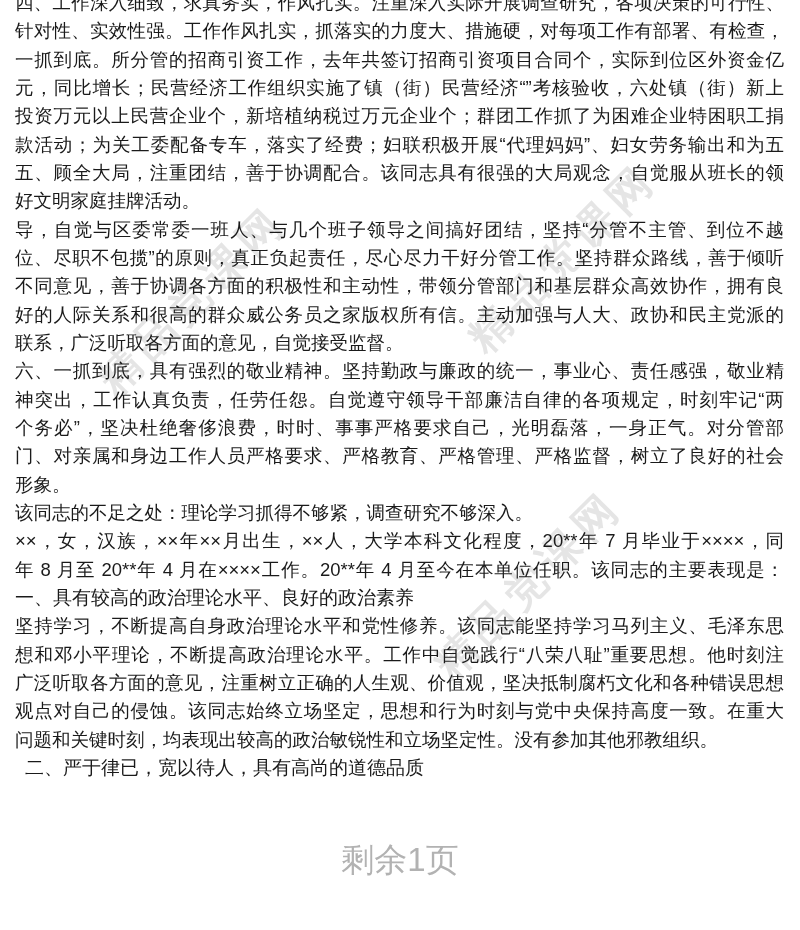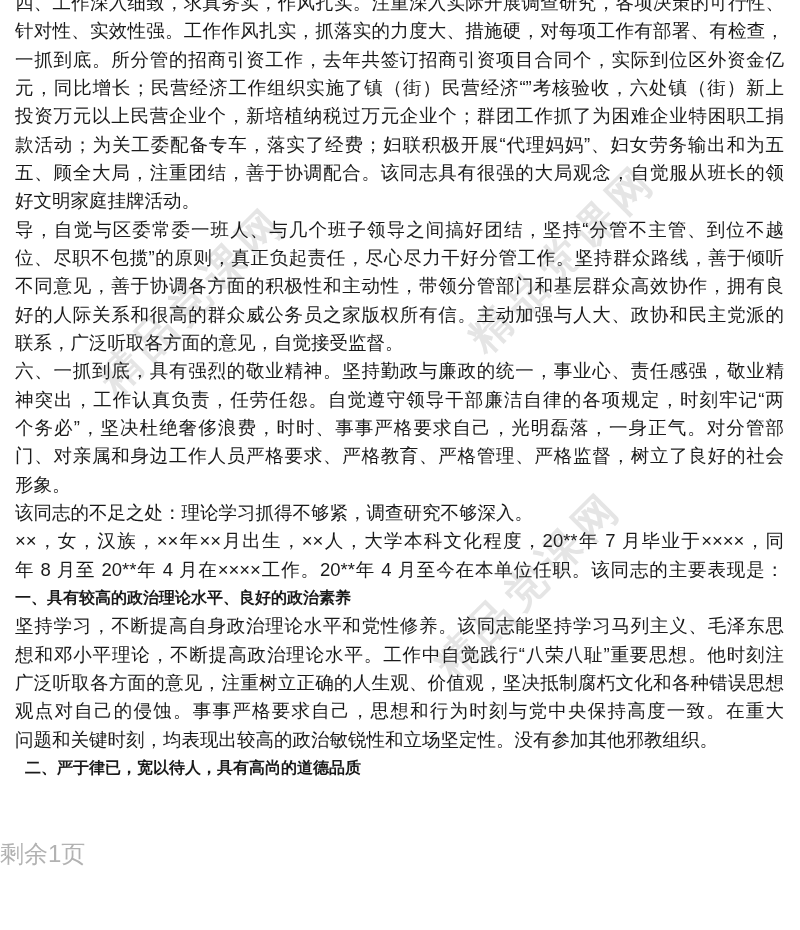--- a/index.html
+++ b/index.html
@@ -40,32 +40,32 @@
     font-size: 18.5px;
   }
   .line {
     height: 28.33px;
     line-height: 28.33px;
     text-align: justify;
     overflow: hidden;
     white-space: normal;
   }
   .line.fill { text-align-last: justify; }
-  .line.bold { font-weight: bold; font-size: 16px; }
+  .line.bold { font-weight: normal; font-size: 19px; }
   .line.indent { padding-left: 10px; }
   
   .footer {
     position: absolute;
     z-index: 1;
     left: 0; right: 0;
     top: 838px;
     display: flex;
-    justify-content: space-between;
+    justify-content: center;
     gap: 64px;
-    font-size: 24px;
+    font-size: 33px;
     color: #b2b2b2;
     white-space: nowrap;
   }
 </style>
 </head>
 <body>
 
 <div class="page">
 
   <div class="wm-layer">
@@ -94,21 +94,21 @@
       <div class="line fill">个务必”，坚决杜绝奢侈浪费，时时、事事严格要求自己，光明磊落，一身正气。对分管部</div>
       <div class="line fill">门、对亲属和身边工作人员严格要求、严格教育、严格管理、严格监督，树立了良好的社会</div>
       <div class="line">形象。</div>
       <div class="line">该同志的不足之处：理论学习抓得不够紧，调查研究不够深入。</div>
       <div class="line fill">××，女，汉族，××年××月出生，××人，大学本科文化程度，20**年 7 月毕业于××××，同</div>
       <div class="line fill">年 8 月至 20**年 4 月在××××工作。20**年 4 月至今在本单位任职。该同志的主要表现是：</div>
       <div class="line bold">一、具有较高的政治理论水平、良好的政治素养</div>
       <div class="line fill">坚持学习，不断提高自身政治理论水平和党性修养。该同志能坚持学习马列主义、毛泽东思</div>
       <div class="line fill">想和邓小平理论，不断提高政治理论水平。工作中自觉践行“八荣八耻”重要思想。他时刻注</div>
       <div class="line fill">广泛听取各方面的意见，注重树立正确的人生观、价值观，坚决抵制腐朽文化和各种错误思想</div>
-      <div class="line fill">观点对自己的侵蚀。事事严格要求自己，思想和行为时刻与党中央保持高度一致。在重大</div>
+      <div class="line fill">观点对自己的侵蚀。该同志始终立场坚定，思想和行为时刻与党中央保持高度一致。在重大</div>
       <div class="line">问题和关键时刻，均表现出较高的政治敏锐性和立场坚定性。没有参加其他邪教组织。</div>
       <div class="line bold indent">二、严于律已，宽以待人，具有高尚的道德品质</div>
     </div>
 
   <div class="footer">
     <span>剩余1页</span>
   </div>
 
 </div>
 

